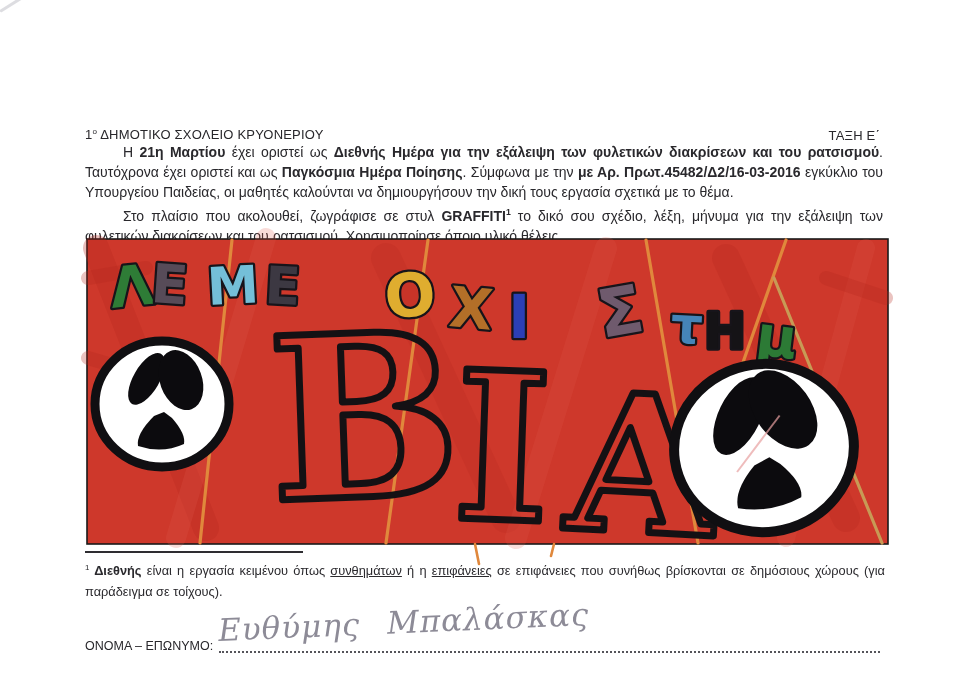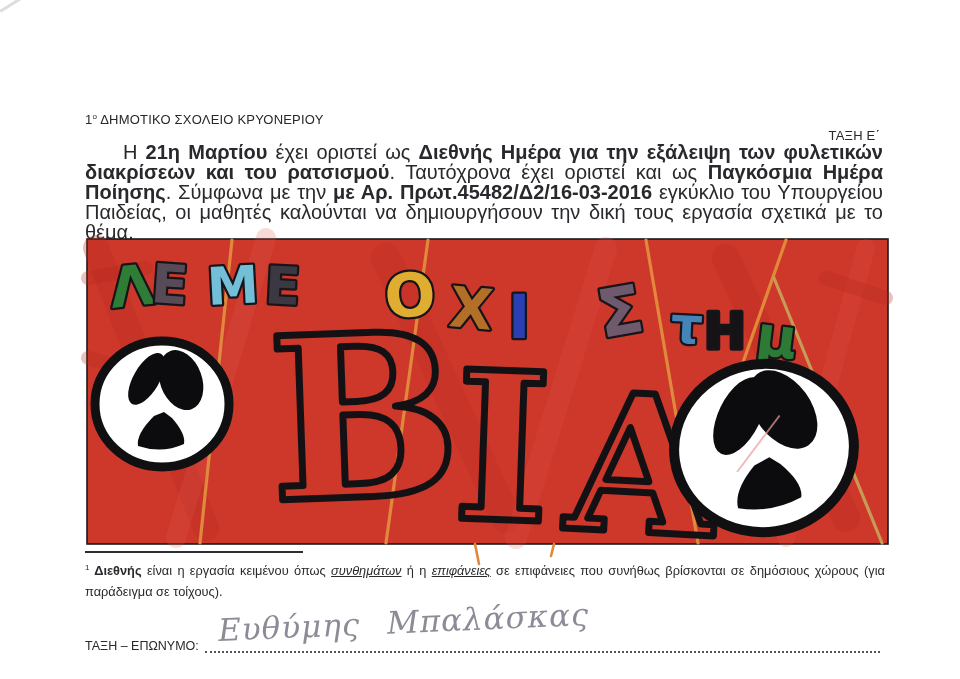--- a/index.html
+++ b/index.html
@@ -7,29 +7,29 @@
     width:960px;height:679px;background:#ffffff;position:relative;overflow:hidden;
     font-family:"Liberation Sans",sans-serif;color:#232226;
     -webkit-font-smoothing:antialiased;
   }
   .abs{position:absolute;}
   
   .scan-mark{left:0px;top:10px;width:46px;height:3px;background:#d4d4da;
     transform:rotate(-32deg);transform-origin:left center;border-radius:2px;opacity:.8;}
   
   .hdr{top:112px;font-size:13px;letter-spacing:.2px;color:#28272b;}
-  .hdr-left{left:85px;}
+  .hdr-left{left:85px;margin-top:15px;}
   .hdr-right{right:80px;margin-top:16px;}
   sup{font-size:.62em;}
   
-  .intro{left:85px;top:142px;width:798px;font-size:20px;line-height:20px;
+  .intro{left:85px;top:142px;width:798px;font-size:14px;line-height:20px;
     text-align:justify;color:#29282c;}
   .intro p{margin:0;text-indent:38px;}
   b{font-weight:bold;}
-  .u{text-decoration:underline;font-style:italic;}
+  .u{text-decoration:underline;}
   
   .drawing{left:86px;top:238px;width:803px;height:335px;overflow:visible;}
   .g-letter{font-family:"DejaVu Sans",sans-serif;font-weight:bold;
     stroke:#17141a;stroke-width:4.5px;paint-order:stroke;stroke-linejoin:round;}
   .big-letter{font-family:"DejaVu Serif",serif;font-weight:bold;
     fill:none;stroke:#141114;stroke-width:7px;stroke-linejoin:round;}
   
   .fn-rule{left:85px;top:551px;width:218px;border-top:2px solid #2e2d31;}
   .footnote{left:85px;top:557px;width:800px;font-size:12.8px;line-height:21px;
     text-align:justify;color:#2b2a2e;}
@@ -44,20 +44,21 @@
 </head>
 <body>
 
 <div class="abs scan-mark"></div>
 
 <div class="abs hdr hdr-left"><span>1</span><sup>ο</sup><span> ΔΗΜΟΤΙΚΟ ΣΧΟΛΕΙΟ ΚΡΥΟΝΕΡΙΟΥ</span></div>
 <div class="abs hdr hdr-right">ΤΑΞΗ Ε΄</div>
 
 <div class="abs intro">
   <p><span>Η </span><b>21η Μαρτίου</b><span> έχει οριστεί ως </span><b>Διεθνής Ημέρα για την εξάλειψη των φυλετικών διακρίσεων και του ρατσισμού</b><span>. Ταυτόχρονα έχει οριστεί και ως </span><b>Παγκόσμια Ημέρα Ποίησης</b><span>. Σύμφωνα με την </span><b>με Αρ. Πρωτ.45482/Δ2/16-03-2016</b><span> εγκύκλιο του Υπουργείου Παιδείας, οι μαθητές καλούνται να δημιουργήσουν την δική τους εργασία σχετικά με το θέμα.</span></p>
+  <p><span>Στο πλαίσιο που ακολουθεί, ζωγράφισε σε στυλ </span><b><span>GRAFFITI</span><sup>1</sup></b><span> το δικό σου σχέδιο, λέξη, μήνυμα για  την εξάλειψη των φυλετικών διακρίσεων και του ρατσισμού. Χρησιμοποίησε όποιο υλικό θέλεις.</span></p>
 </div>
 
 <svg class="abs drawing" viewBox="0 0 803 335" xmlns="http://www.w3.org/2000/svg">
 
   <rect x="1" y="1" width="801" height="305" fill="#ce382b" stroke="#1a1a1a" stroke-width="1.6"></rect>
 
   <g stroke-linecap="round" fill="none">
     <path d="M10,10 L120,290" stroke="#b5271e" stroke-width="26" opacity="0.30"></path>
     <path d="M180,0 L90,300" stroke="#e05a4c" stroke-width="20" opacity="0.22"></path>
     <path d="M300,20 L420,280" stroke="#b5271e" stroke-width="30" opacity="0.22"></path>
@@ -110,16 +111,16 @@
     <ellipse cx="38" cy="-20" rx="28" ry="44" transform="rotate(-28)" fill="#0c0b0e"></ellipse>
     <path d="M-34,56 Q-36,38 -12,16 L4,10 L14,18 Q34,40 30,54 Q-2,66 -34,56 Z" fill="#0c0b0e"></path>
     <path d="M-30,20 L20,-30" stroke="#e8a0a0" stroke-width="2" opacity="0.7"></path>
   </g>
 </svg>
 
 <div class="abs fn-rule"></div>
 <div class="abs footnote"><sup>1</sup><b> Διεθνής</b><span> είναι η εργασία κειμένου όπως </span><span class="u">συνθημάτων</span><span> ή η </span><span class="u">επιφάνειες</span><span> σε επιφάνειες που συνήθως βρίσκονται σε δημόσιους χώρους (για παράδειγμα σε τοίχους).</span></div>
 
 <div class="abs name-row">
-  <span class="name-label">ΤΑΞΗ – ΕΠΩΝΥΜΟ:</span>
+  <span class="name-label">ΟΝΟΜΑ – ΕΠΩΝΥΜΟ:</span>
   <span class="name-dots"></span>
 </div>
 <div class="abs handwriting">Ευθύμης Μπαλάσκας</div>
 
 </body></html>

